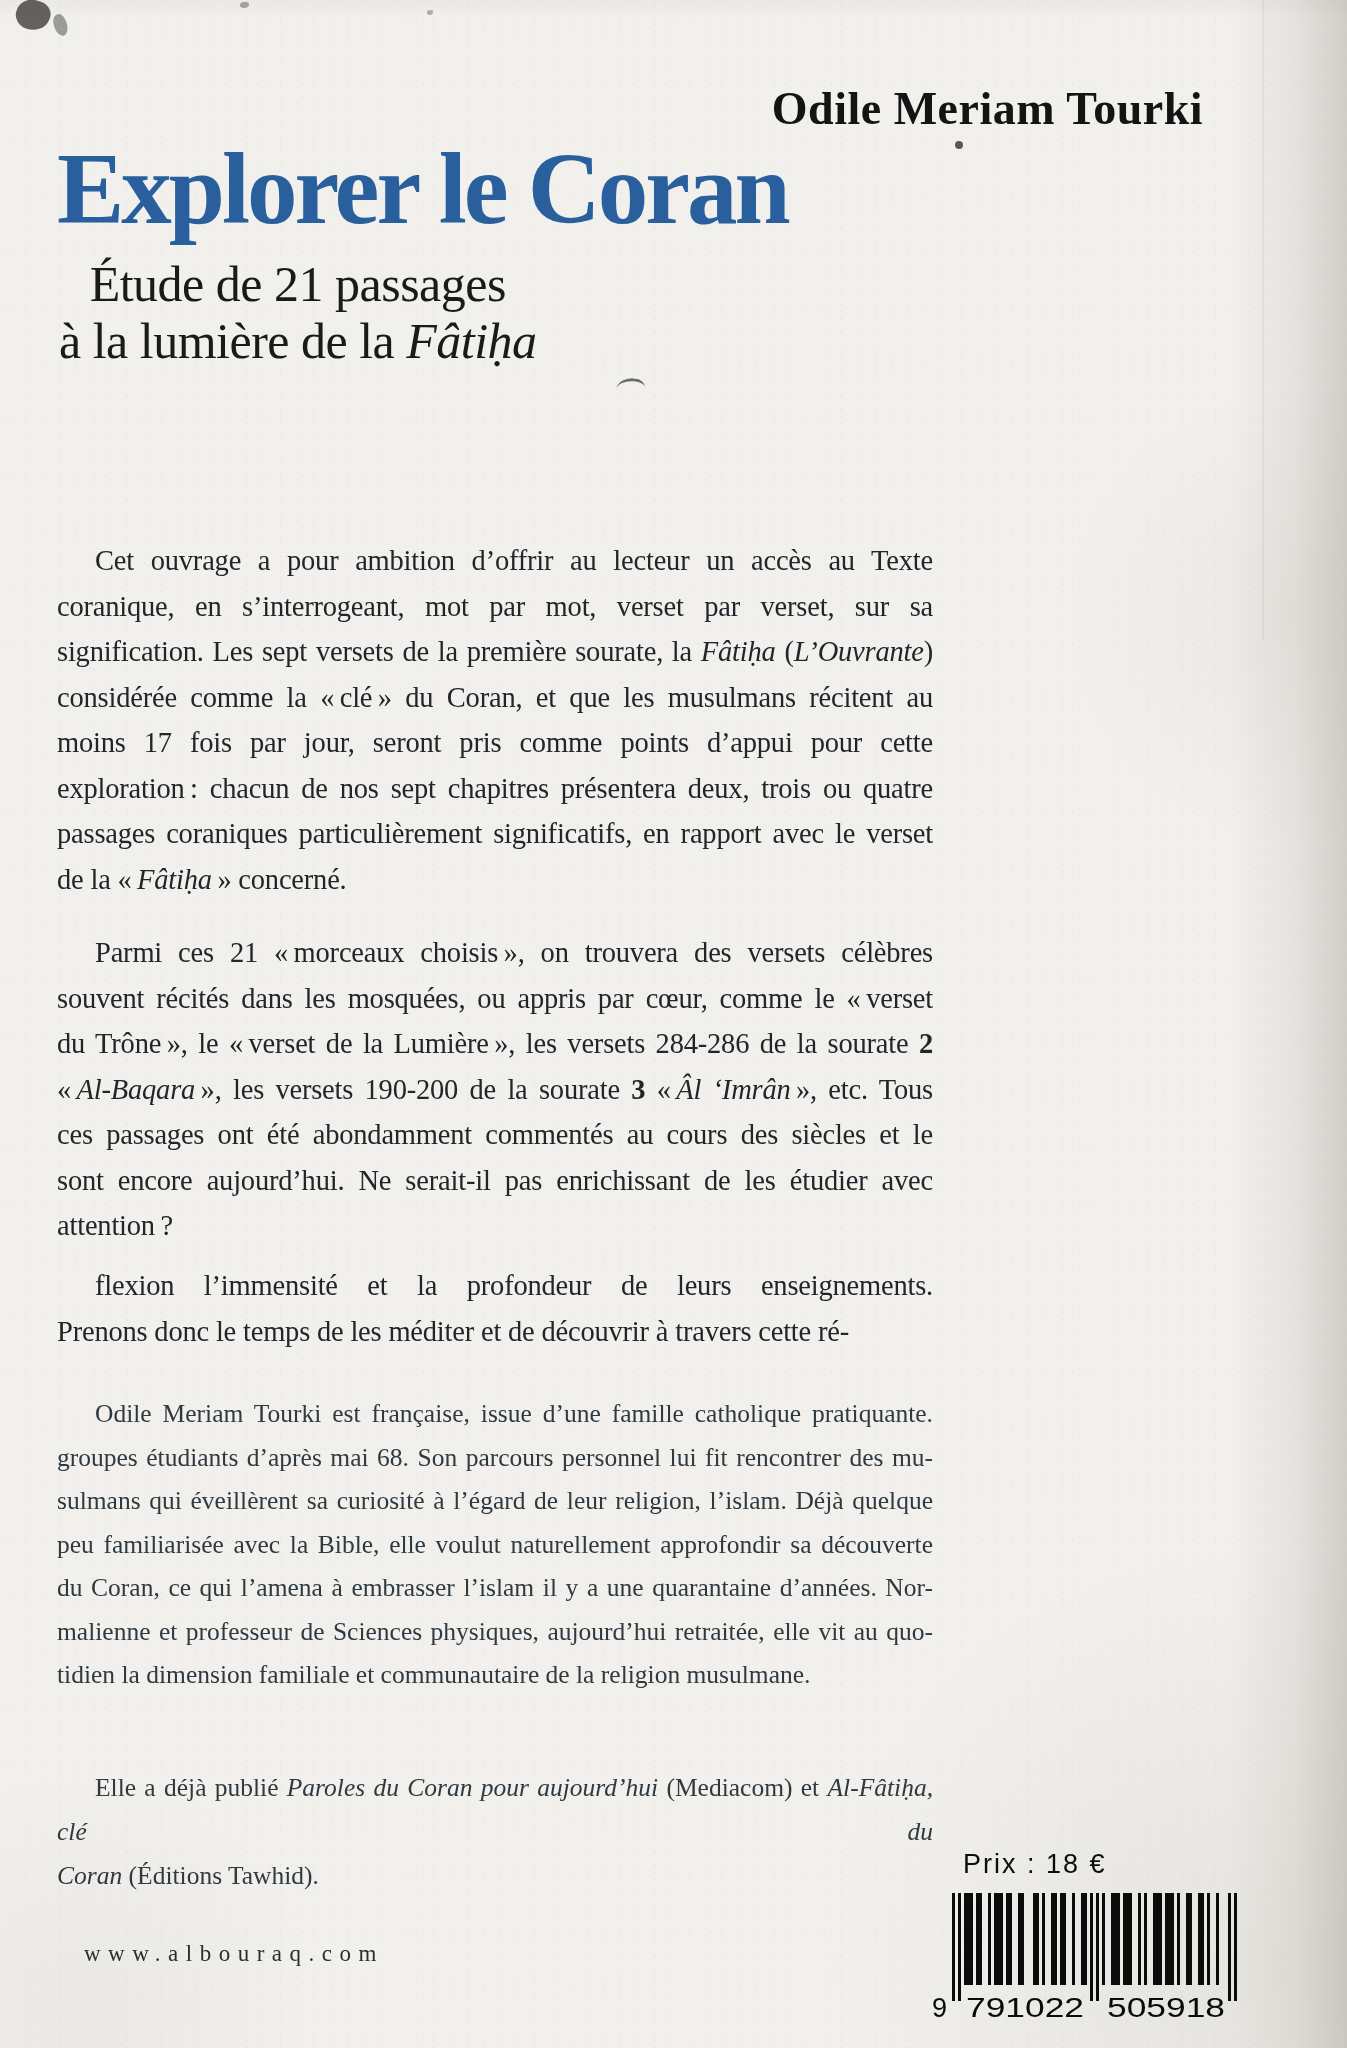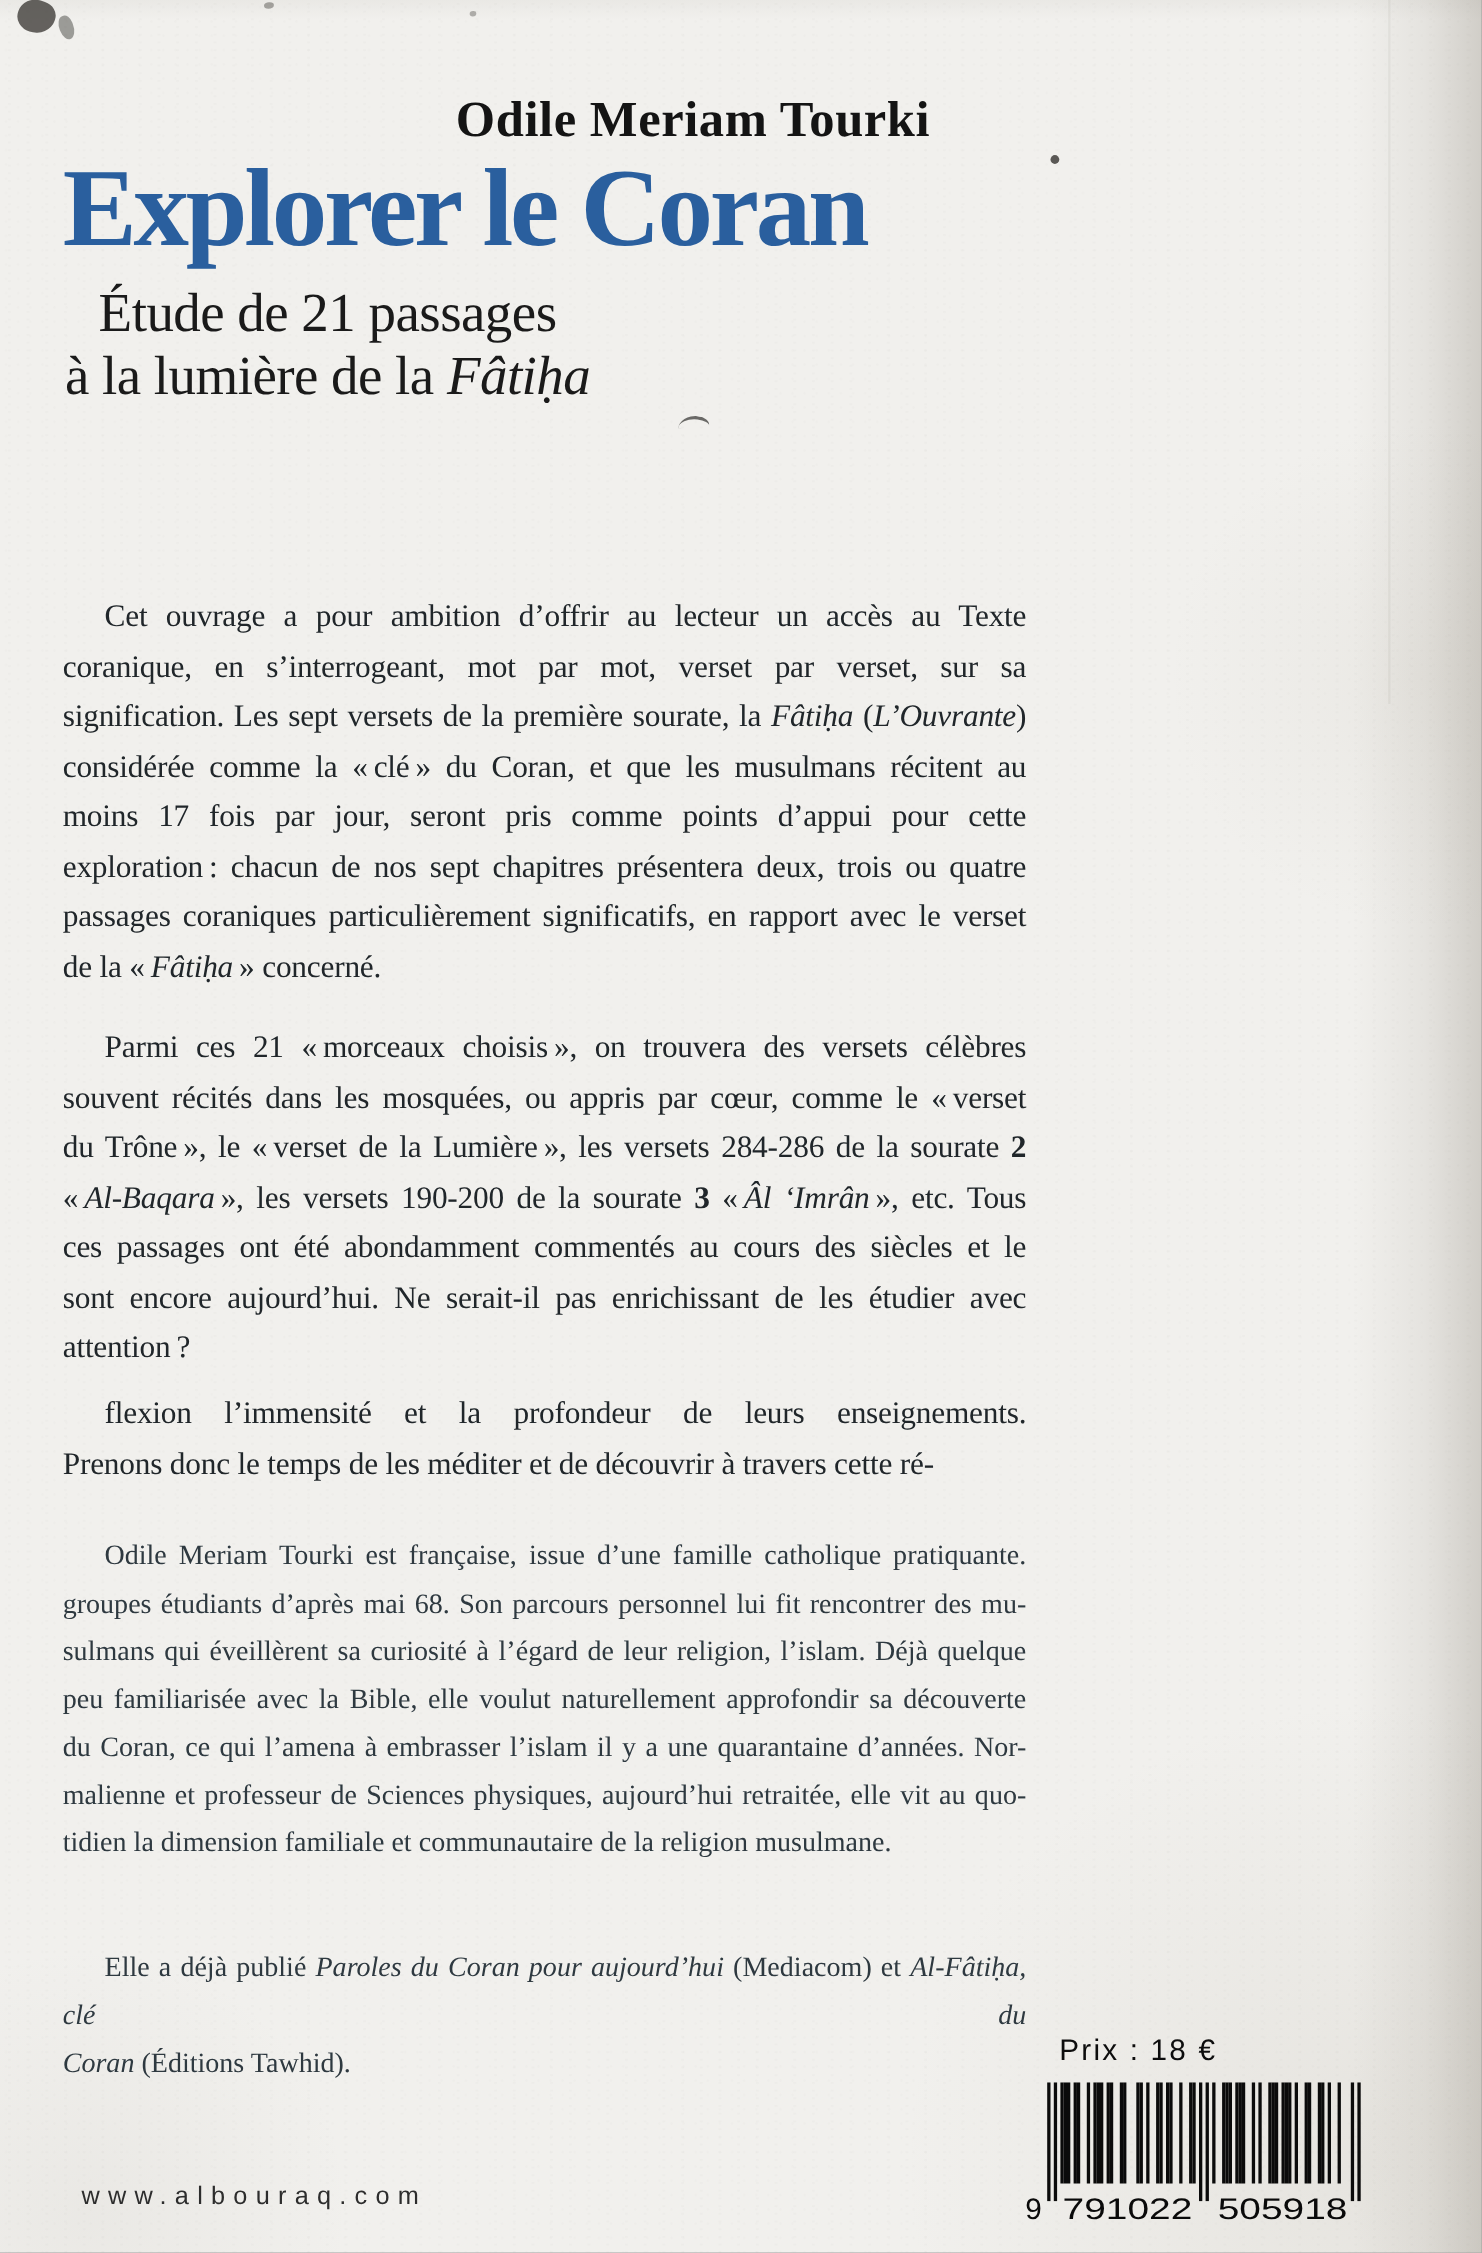--- a/index.html
+++ b/index.html
@@ -17,21 +17,21 @@
       radial-gradient(circle at 6% 98%, rgba(140,132,118,0.07), rgba(0,0,0,0) 10%),
       radial-gradient(circle, rgba(60,55,45,0.016) 1px, rgba(0,0,0,0) 1.5px),
       radial-gradient(circle, rgba(60,55,45,0.02) 1px, rgba(0,0,0,0) 1.4px);
     background-size:auto,auto,auto,auto,auto,11px 13px,17px 7px;
     font-family:"Liberation Serif", serif;
     color:#20262a;
   }
   .fold-line{position:absolute;left:1262px;top:0;width:2px;height:640px;background:rgba(70,65,55,0.06);}
   .author{
     position:absolute;left:57px;top:82px;width:1146px;
-    text-align:center;
+    text-align:right;
     font-size:46px;font-weight:700;letter-spacing:0.5px;color:#141414;
   }
   .title{
     position:absolute;left:57px;top:136px;margin:0;
     font-size:101px;font-weight:700;letter-spacing:-3px;
     color:#2a5f9e;line-height:1.05;white-space:nowrap;
   }
   .subtitle{
     position:absolute;left:59px;top:256px;
     font-size:50px;line-height:57px;letter-spacing:-0.5px;color:#1a1a1a;text-align:center;
@@ -48,23 +48,23 @@
   .p4{top:1392px;}
   .p5{top:1766px;line-height:44px;}
   .price{
     position:absolute;left:963px;top:1849px;
     font-family:"Liberation Sans", sans-serif;
     font-size:27px;letter-spacing:2px;color:#0d0d0d;
   }
   .barcode-svg{position:absolute;left:928px;top:1893px;}
   .barcode-digits{font-family:"Liberation Sans", sans-serif;font-size:27px;fill:#0a0a0a;}
   .website{
-    position:absolute;left:74px;top:1941px;
-    font-family:Liberation Sans, sans-serif;
-    font-size:23px;letter-spacing:7.5px;color:#2d2d2d;margin-top:42px;
+    position:absolute;left:84px;top:1941px;
+    font-family:Liberation Serif, serif;
+    font-size:23px;letter-spacing:7.5px;color:#2d2d2d;
   }
   
   .speck{position:absolute;background:#34322e;border-radius:50% 40% 55% 45%;}
   .speck.a{left:16px;top:0;width:34px;height:30px;opacity:.75;transform:rotate(18deg);}
   .speck.b{left:54px;top:14px;width:13px;height:22px;opacity:.45;transform:rotate(-22deg);}
   .speck.c{left:240px;top:2px;width:9px;height:6px;opacity:.4;}
   .speck.d{left:955px;top:141px;width:8px;height:8px;opacity:.8;border-radius:50%;}
   .speck.e{left:427px;top:10px;width:6px;height:5px;opacity:.35;}
   .squiggle{
     position:absolute;left:617px;top:378px;width:28px;height:10px;

